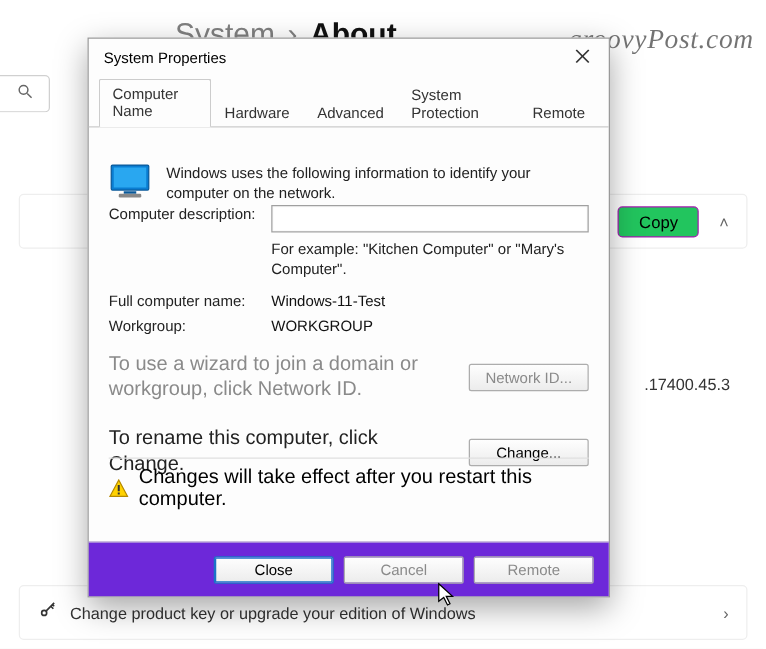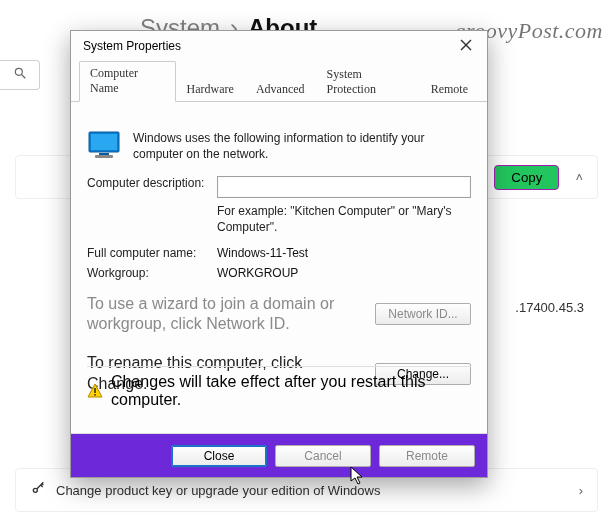--- a/index.html
+++ b/index.html
@@ -52,33 +52,32 @@
     height: 30px; display: flex; align-items: center; justify-content: space-between;
     padding: 0 8px 0 12px; font-size: 12px; color: #000;
   }
   .dlg-close { width: 26px; height: 22px; display: flex; align-items: center; justify-content: center; }
   .dlg-close svg { stroke: #333; stroke-width: 1.4; }
 
   .tabstrip {
     display: flex; align-items: flex-end; padding: 0 8px; gap: 0;
     font-size: 12px; color: #333; border-bottom: 1px solid #ccc;
     height: 25px;
-    font-family: Liberation Serif, serif;
   }
   .tab {
     padding: 4px 10px 5px; border: 1px solid transparent; border-bottom: none;
     border-radius: 2px 2px 0 0; position: relative; top: 1px; cursor: default;
   }
   .tab.active {
     background: #fdfdfd; border-color: #ccc; border-bottom: 1px solid #fdfdfd;
   }
 
   .pane { flex: 1; padding: 12px 16px 8px; font-size: 12px; color: #222; position: relative; }
 
-  .intro { display: flex; gap: 12px; align-items: flex-start; margin-bottom: 14px; }
+  .intro { display: flex; gap: 12px; align-items: flex-start; margin-bottom: 2px; }
   .monitor-icon svg { display: block; }
   .intro-text { font-size: 12px; line-height: 1.35; }
 
   .form-row { display: flex; align-items: flex-start; margin-bottom: 6px; justify-content: space-between; }
   .form-row .lbl { width: 130px; color: #222; }
   .form-row .val { flex: 1; color: #111; }
   .desc-input {
     flex: 1; height: 22px; border: 1px solid #a0a0a0; background: #fff;
     box-shadow: inset 0 0 0 1px rgba(0,0,0,.02);
   }

